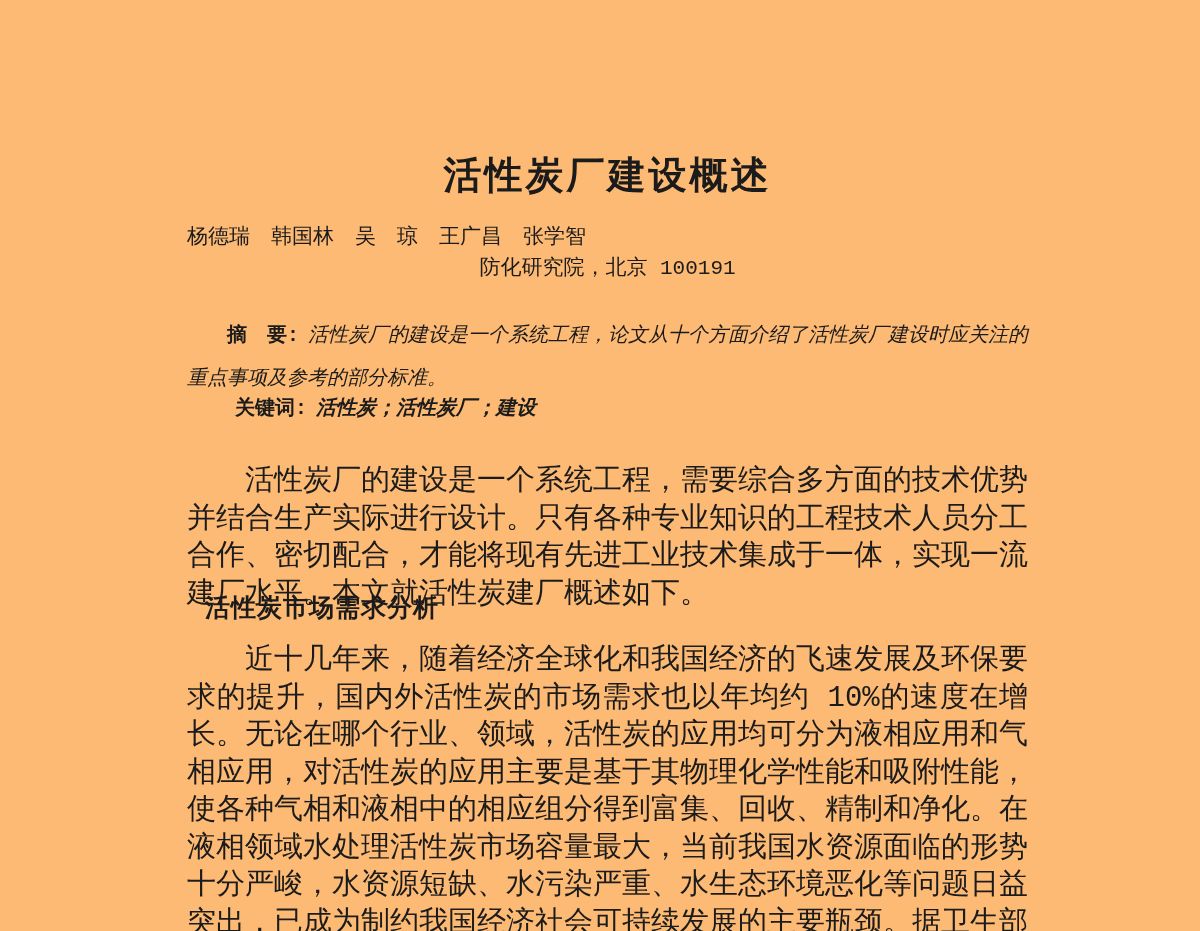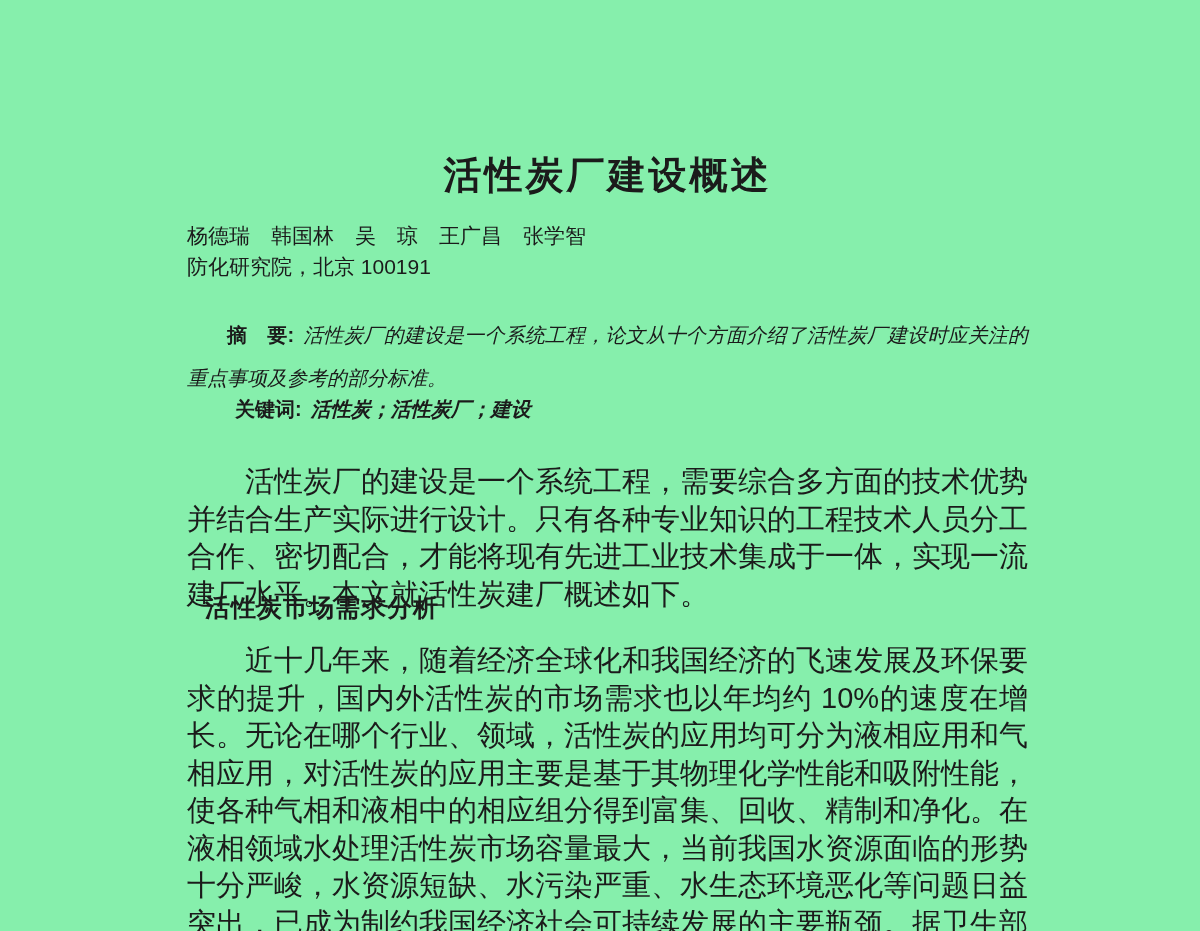--- a/index.html
+++ b/index.html
@@ -4,23 +4,23 @@
 <style>
   html, body {
     margin: 0;
     padding: 0;
     background: #ffffff;
   }
   .page {
     position: relative;
     width: 1200px;
     height: 931px;
-    background: #86efac;
+    background: #fdba74;
     overflow: hidden;
-    font-family: Liberation Sans, sans-serif;
+    font-family: Liberation Mono, monospace;
     color: #1b1b1b;
   }
   .content {
     position: absolute;
     left: 187px;
     top: 0;
     width: 841px;
     height: 100%;
   }
   .title {
@@ -42,20 +42,21 @@
     width: 100%;
     text-align: left;
     font-size: 21px;
     white-space: nowrap;
   }
   .affiliation {
     position: absolute;
     top: 253px;
     left: 0;
     width: 100%;
+    text-align: center;
     font-size: 21px;
     white-space: nowrap;
   }
   .abstract {
     position: absolute;
     top: 314px;
     left: 0;
     width: 100%;
     margin: 0;
     font-size: 20px;

